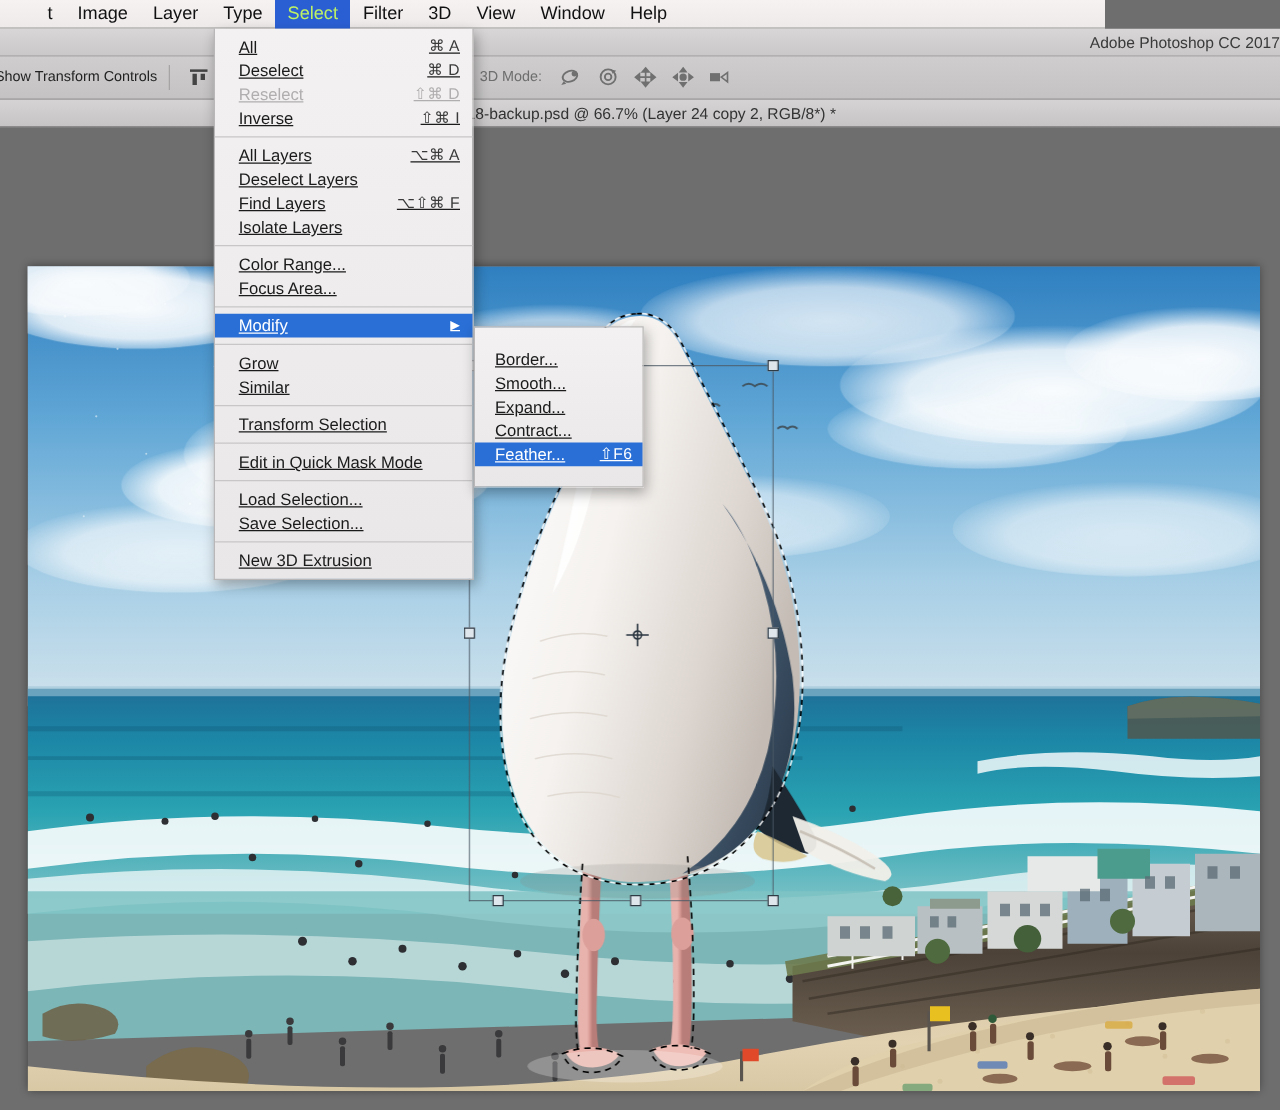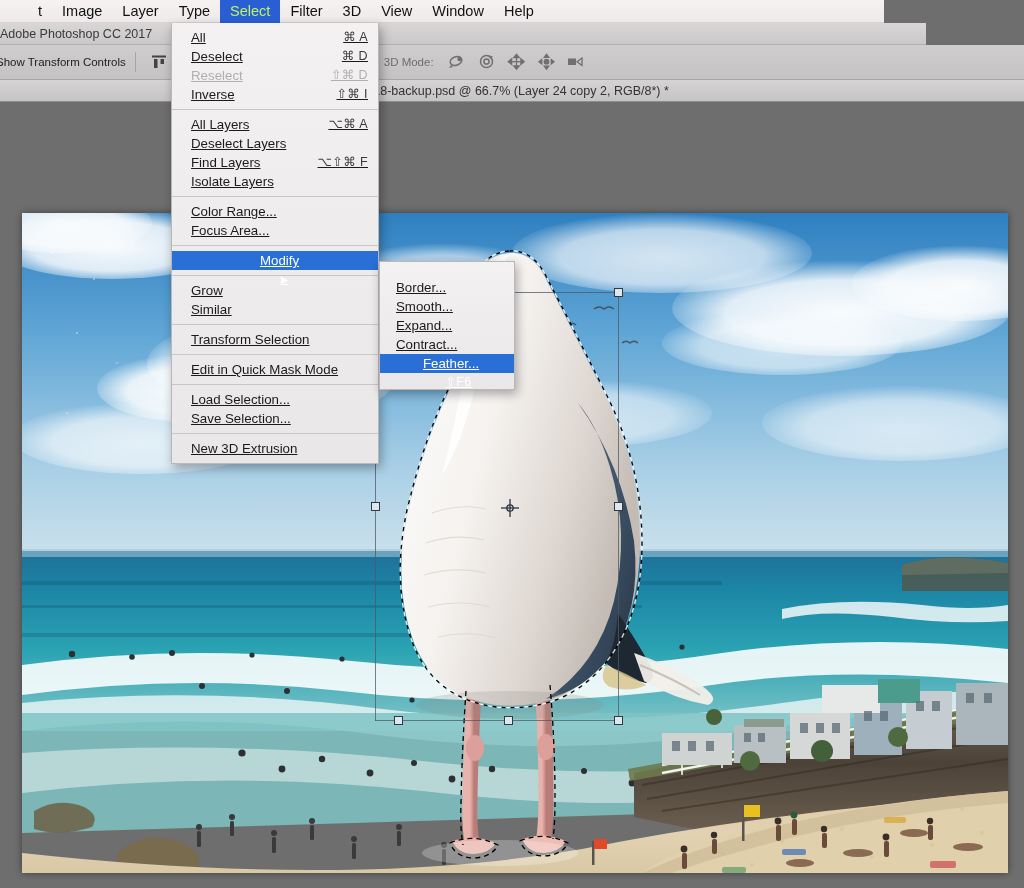--- a/index.html
+++ b/index.html
@@ -21,24 +21,24 @@
   }
   .menubar-item {
     font-size: 14.5px; color: #111; padding: 0 10px; line-height: 23px;
     height: 23px; white-space: nowrap;
   }
   .menubar-item.first { padding-left: 0; margin-left: -6px; }
   .menubar-item.active { background: #2a5fd4; color: #bef264; }
 
   
   .titlebar {
-    position: absolute; top: 23px; left: 0; width: 926px; height: 22px;
+    position: absolute; top: 23px; left: 0; width: 1024px; height: 22px;
     background: linear-gradient(to bottom, #d8d6d6 0%, #cac8c8 100%);
     border-bottom: 1px solid #b2b0b0;
-    display: flex; align-items: center; justify-content: flex-start;
+    display: flex; align-items: center; justify-content: flex-end;
     z-index: 20;
   }
   .titlebar-text { font-size: 12.5px; color: #3a3a3a; }
 
   
   .optionsbar {
     position: absolute; top: 45px; left: 0; width: 1024px; height: 35px;
     background: linear-gradient(to bottom, #cfcdcd 0%, #c4c2c2 100%);
     border-bottom: 1px solid #a8a6a6;
     display: flex; align-items: center;
@@ -89,21 +89,21 @@
     border: 1px solid #b9b7b7; border-top: none;
     box-shadow: 2px 4px 10px rgba(0,0,0,0.33);
     padding: 5px 0 5px 0; z-index: 80;
   }
   .mi {
     position: relative; height: 19px; line-height: 19px;
     display: flex; align-items: center; padding: 0 10px 0 19px;
     font-size: 13.3px; color: #1b1b1b; white-space: nowrap; text-decoration: underline;
   }
   .mi.disabled { color: #b0aeae; }
-  .mi.sel { background: #2a6fd6; color: #fff; flex-direction: column; }
+  .mi.sel { background: #2a6fd6; color: #fff; }
   .mi .lbl { flex: 1; }
   .mi .sc { font-size: 12.5px; color: #3a3a3a; letter-spacing: .4px; margin-left: 14px; }
   .mi.disabled .sc { color: #b0aeae; }
   .mi.sel .sc { color: #fff; margin-left: 15px; }
   .mi .arrow { font-size: 10px; margin-left: 10px; }
   .msep { height: 1px; background: #c8c6c6; margin: 5px 0 5px 0; }
 
   
   .submenu {
     position: absolute; top: 261px; left: 379px; width: 136px;

